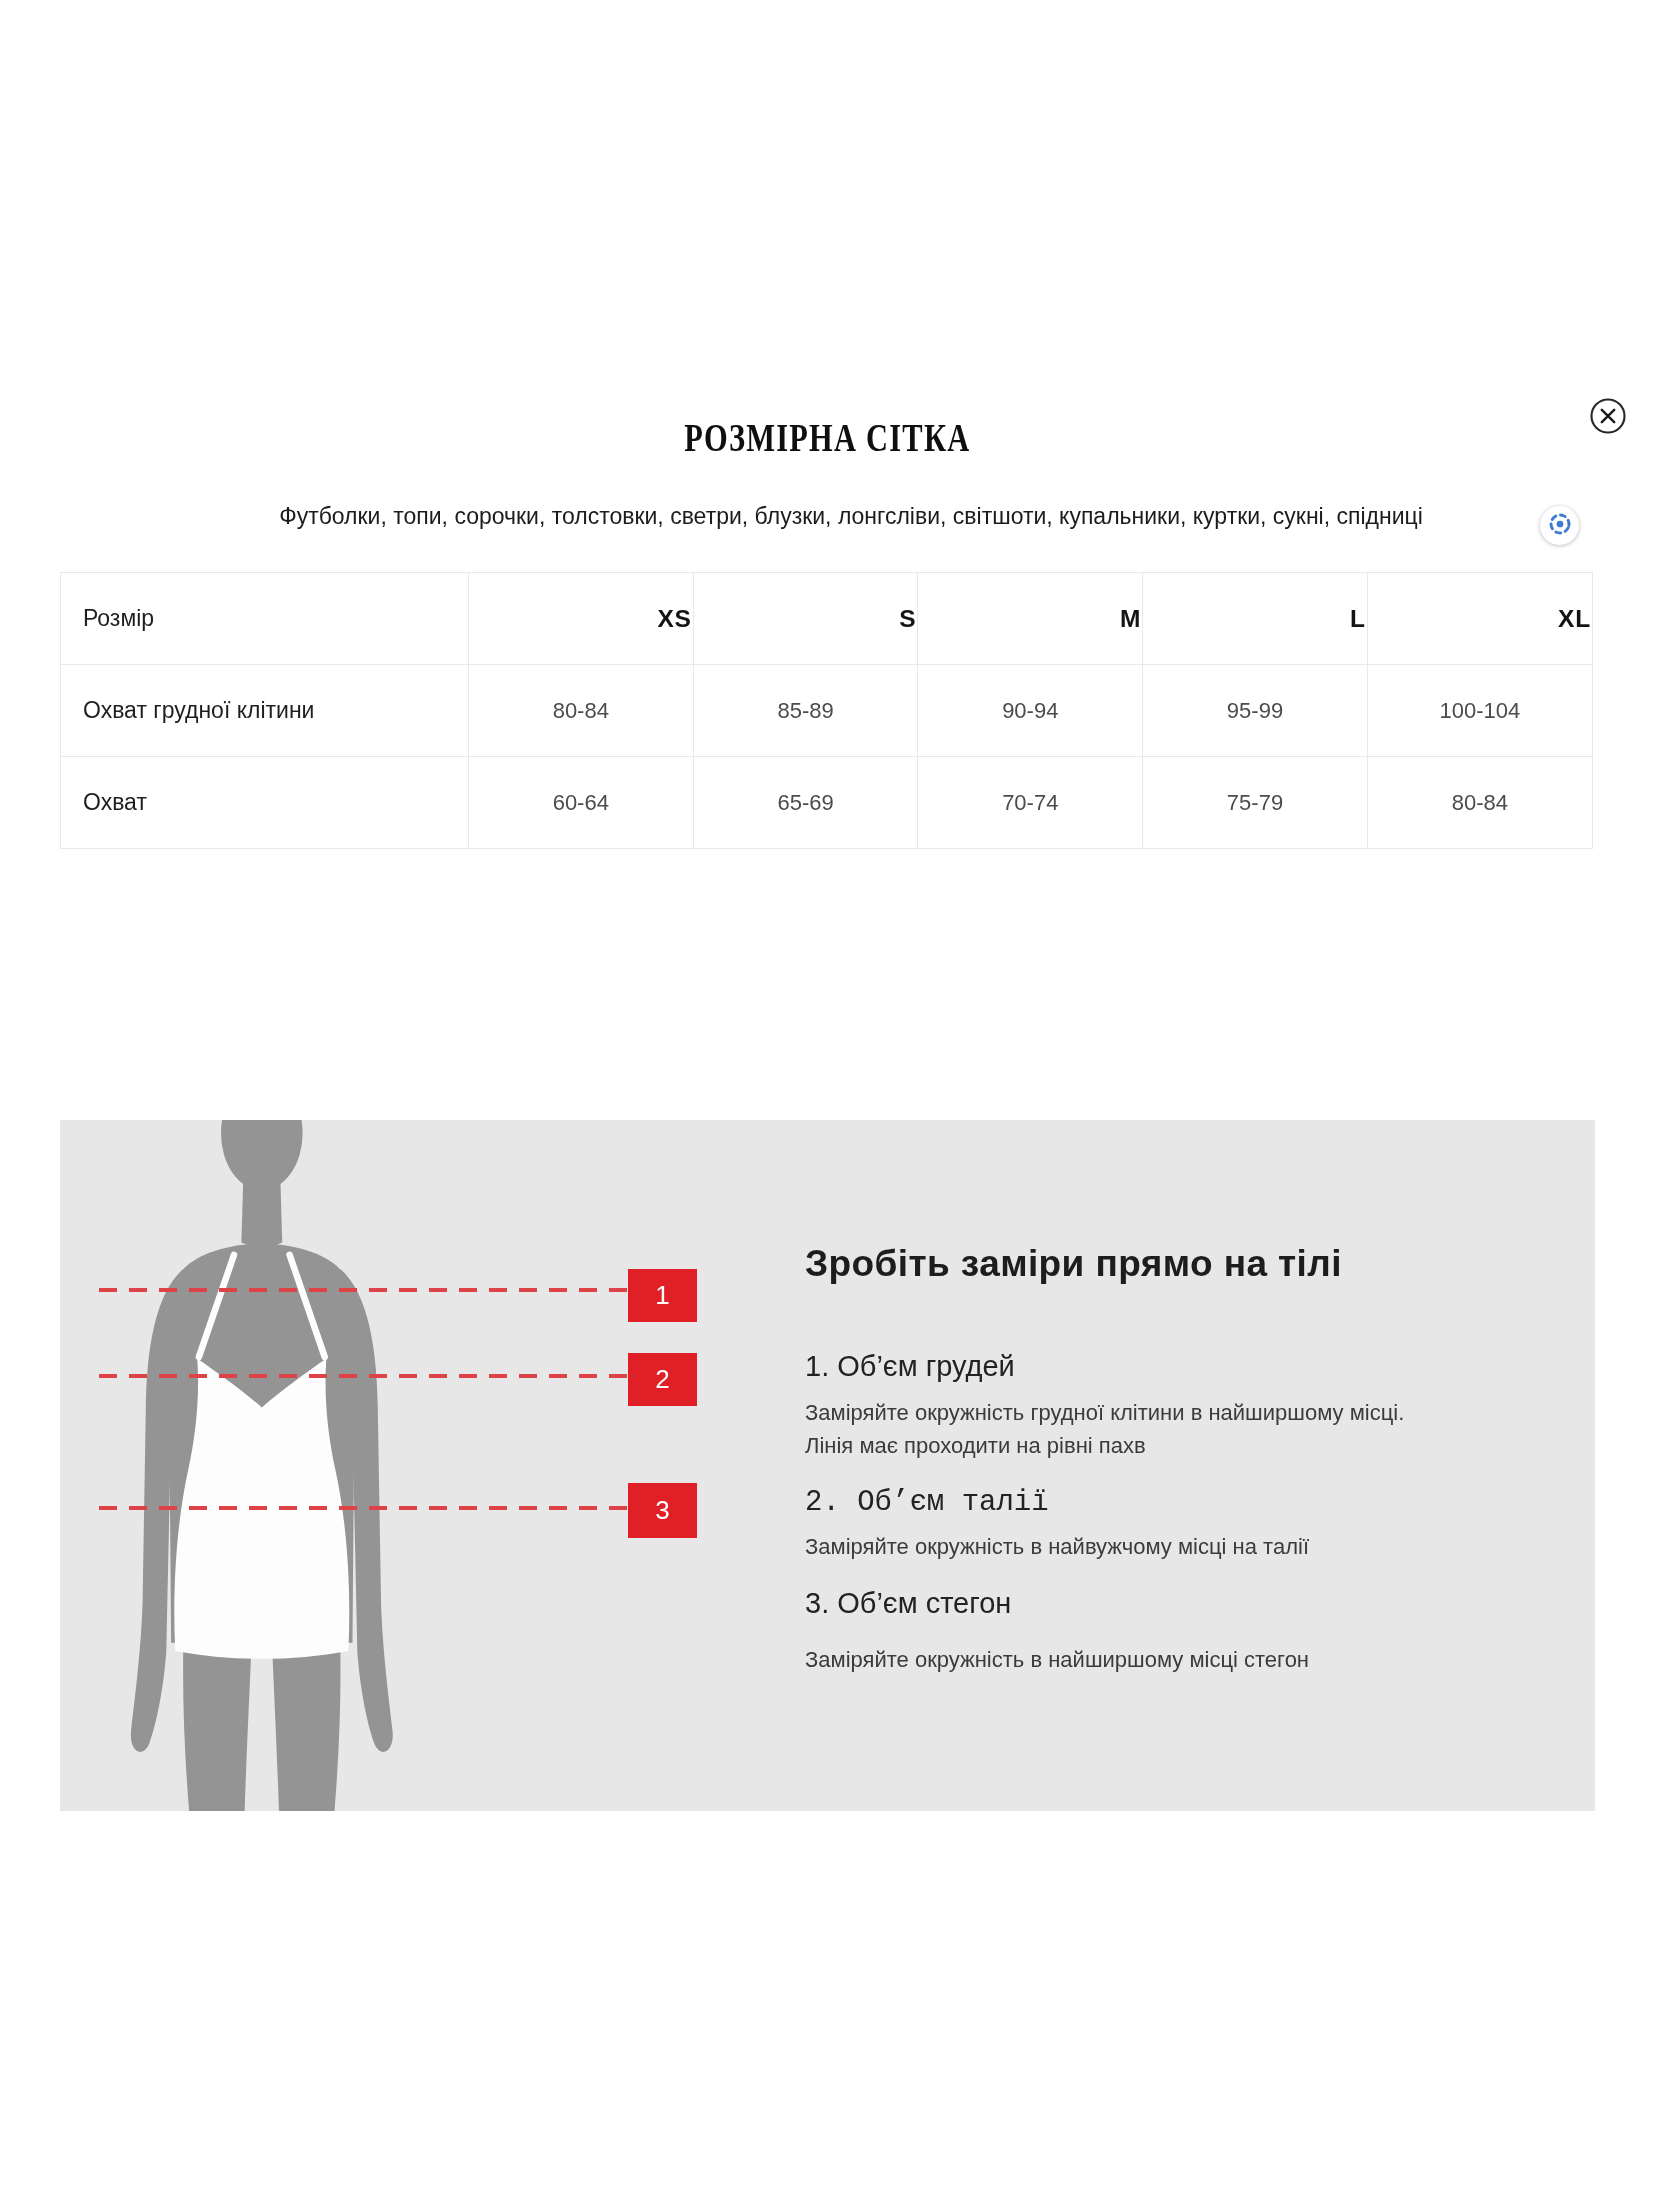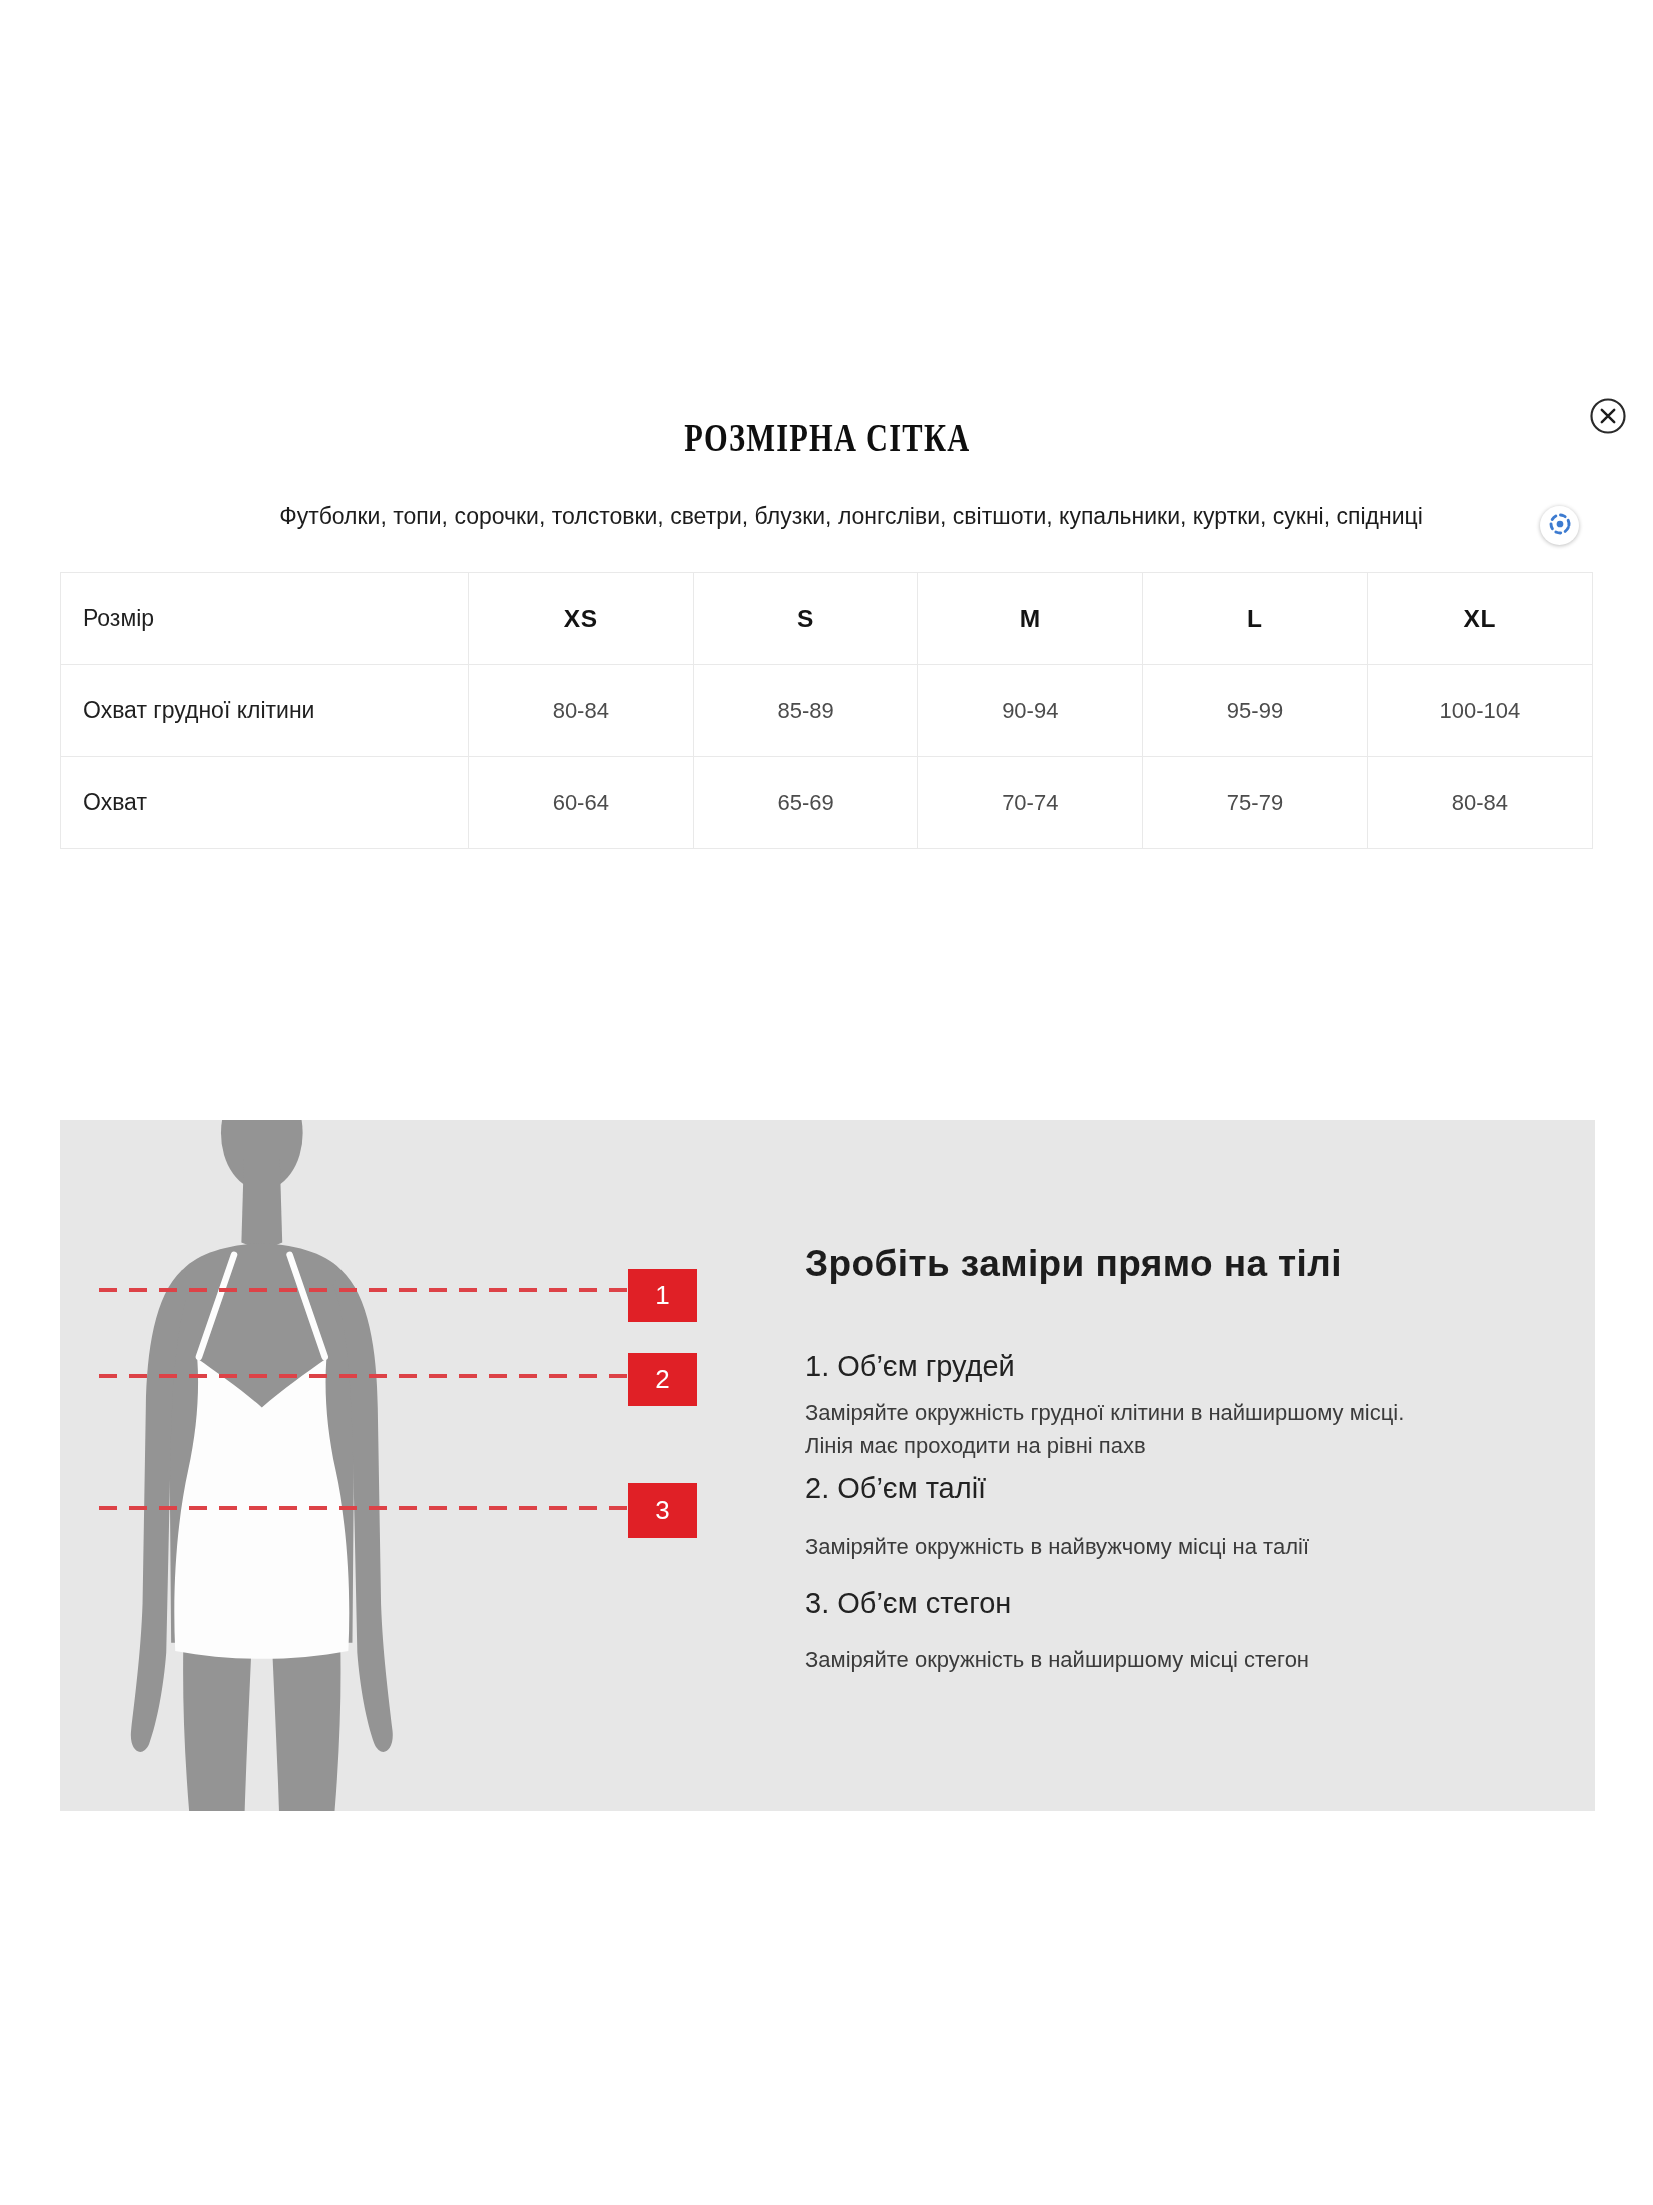--- a/index.html
+++ b/index.html
@@ -29,21 +29,21 @@
   .size-table{
     position:absolute;left:60px;top:572px;width:1533px;border-collapse:collapse;
   }
   .size-table td,.size-table th{
     border:1.6px solid #e9e9e9;height:89px;vertical-align:middle;background:#ffffff;
   }
   .size-table .label-col{
     width:394px;text-align:left;padding-left:22px;font-size:23px;font-weight:500;color:#1f1f1f;
   }
   .size-table .size-head{
-    width:228px;text-align:center;font-size:24.5px;font-weight:700;color:#141414;letter-spacing:0.8px;
+    width:228px;text-align:right;font-size:24.5px;font-weight:700;color:#141414;letter-spacing:0.8px;
   }
   .size-table .val{
     text-align:center;font-size:22px;font-weight:400;color:#4c4c4c;
   }
   
   .panel{
     position:absolute;left:60px;top:1120px;width:1535px;height:691px;
     background:#e7e7e7;overflow:hidden;
   }
   .figure-svg{position:absolute;left:0;top:0;}
@@ -61,21 +61,21 @@
   .guide-heading{
     position:absolute;left:0;top:123px;font-size:37px;font-weight:700;color:#1d1d1d;
     letter-spacing:0.4px;white-space:nowrap;
   }
   .item-title{position:absolute;left:0;font-size:29px;font-weight:400;color:#222222;white-space:nowrap;}
   .item-desc{
     position:absolute;left:0;font-size:22px;line-height:33px;color:#3b3b3b;
     white-space:pre-line;width:760px;
   }
   .it-1{top:230px;} .id-1{top:276px;}
-  .it-2{top:352px;} .id-2{top:410px;}
+  .it-2{top:366px;font-family:Liberation Mono, monospace;} .id-2{top:410px;}
   .it-3{top:467px;} .id-3{top:523px;}
 </style>
 </head>
 <body>
 
 <div class="root">
 
   <div class="title-wrap">
     <span class="title">РОЗМІРНА СІТКА</span>
   </div>

